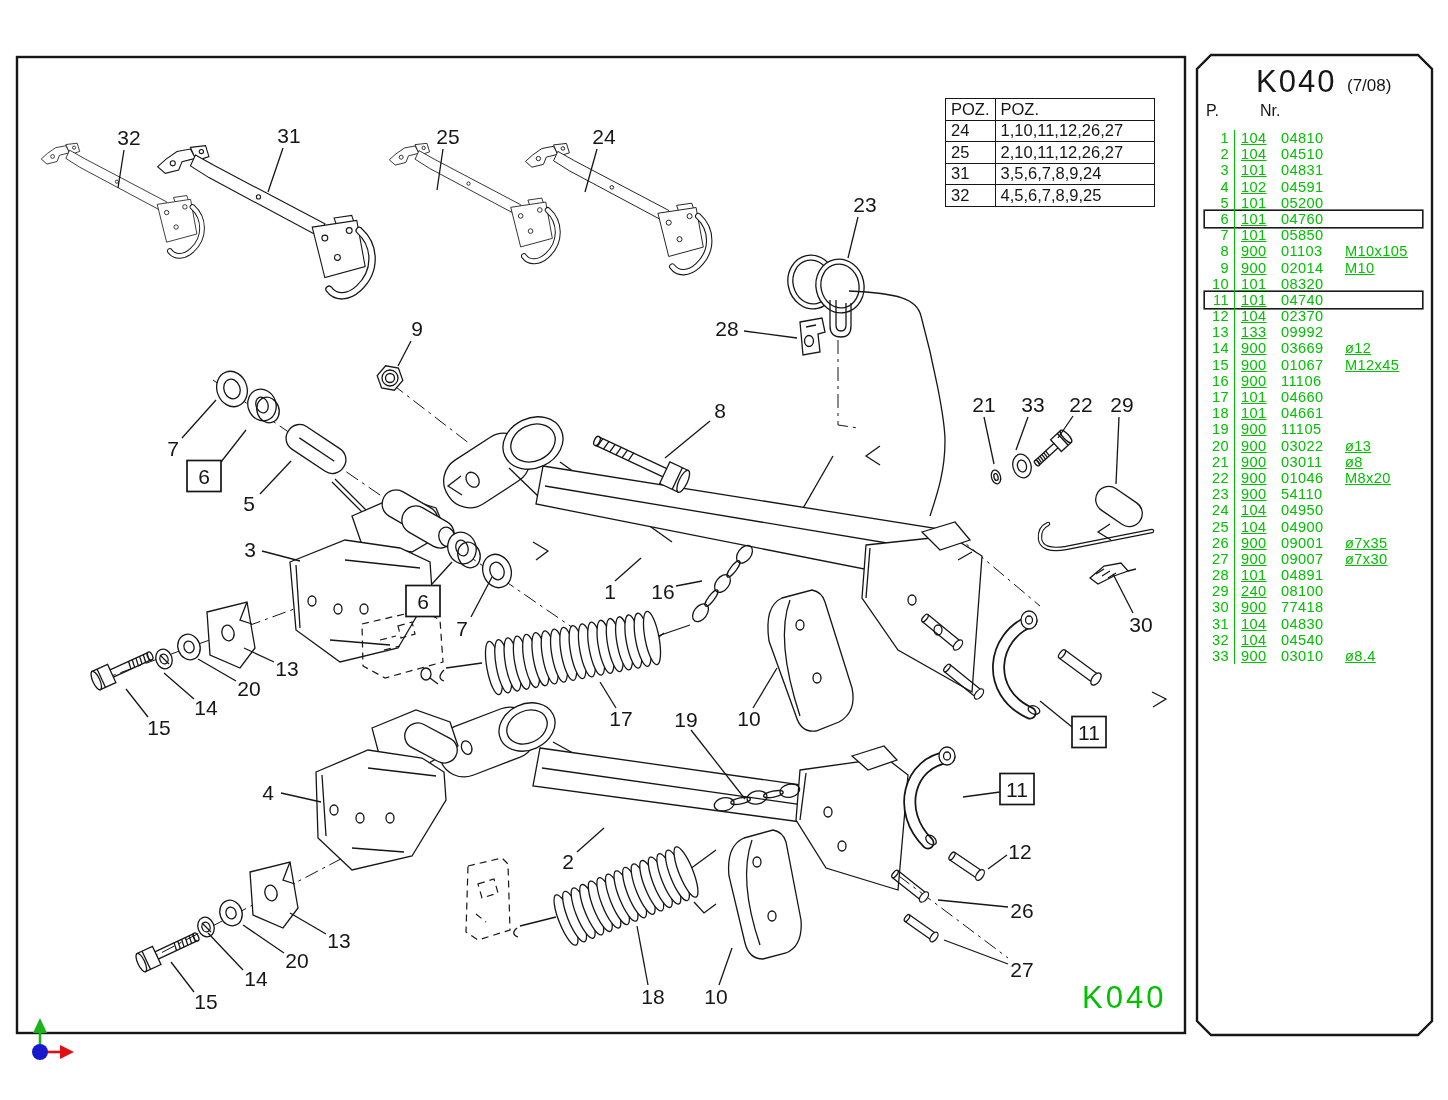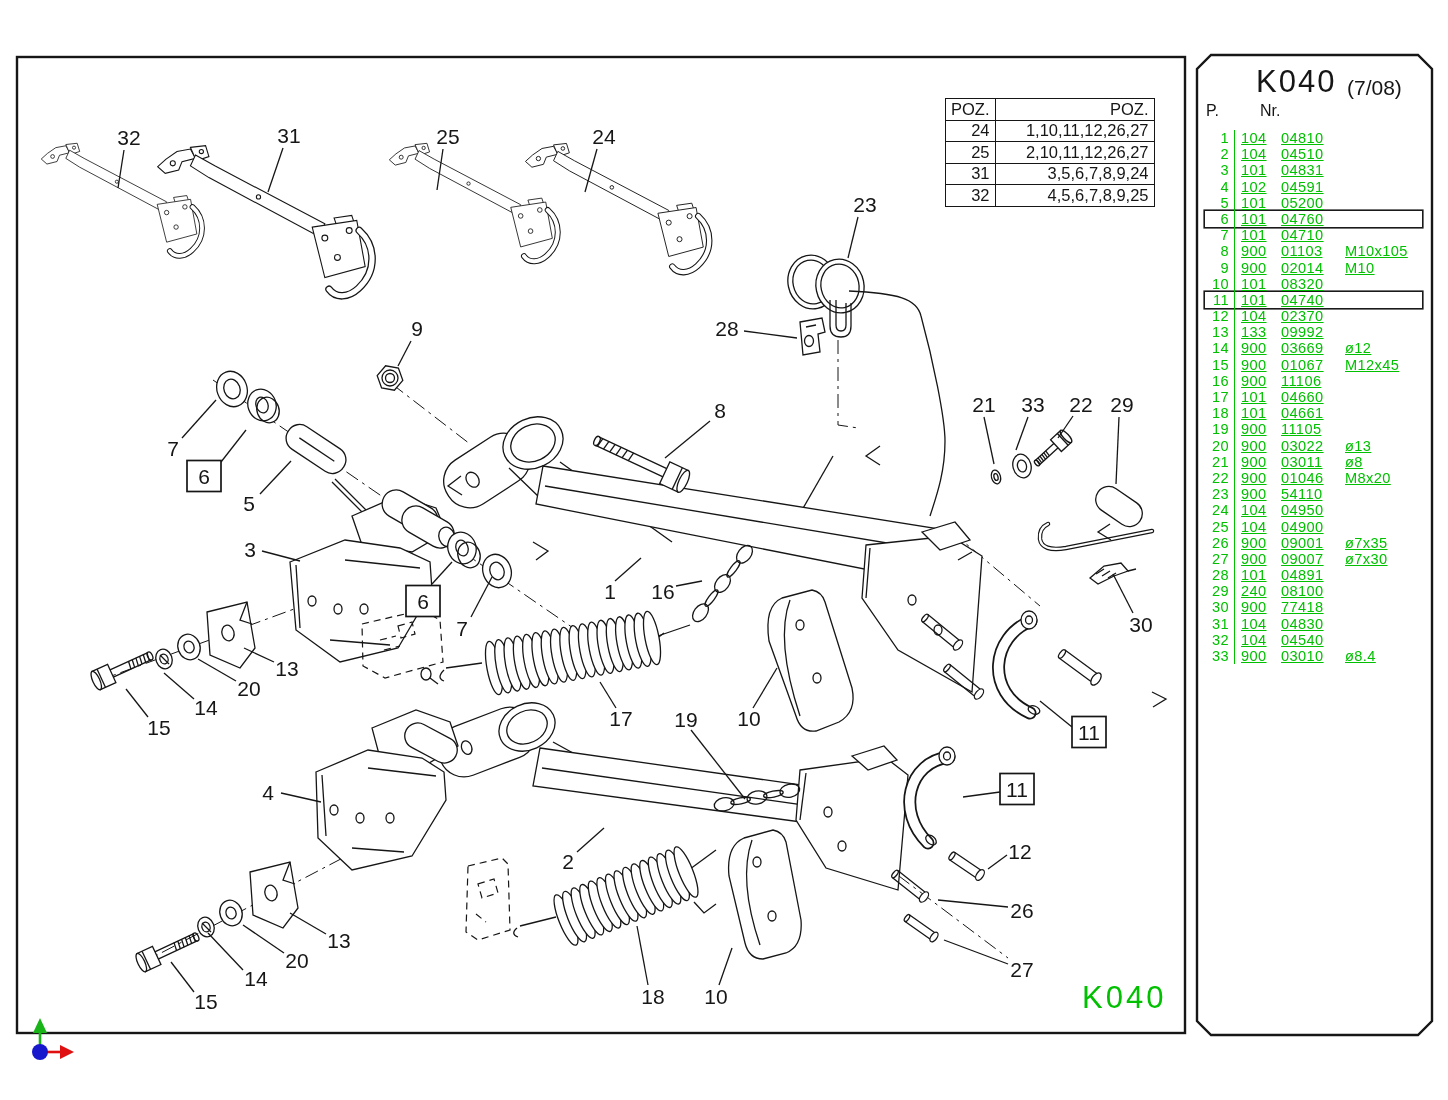--- a/index.html
+++ b/index.html
@@ -9,35 +9,35 @@
   svg .ln{fill:none;stroke:#161616;stroke-width:1.3;}
   svg .wh{fill:#ffffff;stroke:#161616;stroke-width:1.3;}
   svg .cl{fill:none;stroke:#161616;stroke-width:1;stroke-dasharray:14 5 3 5;}
   svg .dsh{fill:none;stroke:#161616;stroke-width:1.2;stroke-dasharray:7 5;}
   svg .thk{fill:none;stroke:#161616;stroke-linecap:round;}
   svg .whk{fill:none;stroke:#ffffff;stroke-linecap:round;}
   svg text.plbl{font-family:"Liberation Sans",sans-serif;font-size:21px;fill:#161616;}
 
   
   .panel-title{position:absolute;left:1256px;top:64px;font-size:31px;letter-spacing:2px;color:#161616;}
-  .panel-edition{position:absolute;left:1347px;top:76px;font-size:21px;color:#161616;}
+  .panel-edition{position:absolute;left:1347px;top:76px;font-size:17px;color:#161616;}
   .panel-colhead{position:absolute;top:102px;font-size:16px;color:#161616;}
   #colP{left:1206px;} #colNr{left:1260px;}
   #plist{position:absolute;left:1205px;top:130px;width:217px;}
   .prow{display:flex;height:16.2px;line-height:16.2px;font-size:14.6px;letter-spacing:.4px;align-items:center;}
   .prow .p{width:24px;text-align:right;padding-right:5px;border-right:1.6px solid var(--grn);}
   .prow .n1{padding-left:6px;width:40px;text-decoration:underline;}
-  .prow .n2{width:56px;text-decoration:underline;}
+  .prow .n2{width:56px;}
   .prow .sp{padding-left:8px;text-decoration:underline;}
   .prow.boxed{box-shadow:0 0 0 1.6px #1a1a1a;}
   .grn{color:var(--grn);}
   
   #pozT{position:absolute;left:945px;top:98px;border-collapse:collapse;}
   #pozT td,#pozT th{border:1.7px solid #161616;font-size:16.5px;font-weight:normal;
-      height:20.5px;padding:0 5px;text-align:right;color:#161616;}
+      height:20.5px;padding:0 5px;text-align:left;color:#161616;}
   #pozT .c1{width:36px;} #pozT .c2{width:148px;}
   
   .code-label{position:absolute;left:1082px;top:980px;font-size:31px;letter-spacing:3px;color:var(--grn);}
 </style>
 </head>
 <body>
 
 <svg id="art" width="1448" height="1100" viewBox="0 0 1448 1100">
   <defs>
     <g id="tine">
@@ -482,21 +482,21 @@
     </div>
     <div class="prow grn boxed">
       <span class="p">6</span>
       <span class="n1">101</span>
       <span class="n2">04760</span>
       <span class="sp"></span>
     </div>
     <div class="prow grn">
       <span class="p">7</span>
       <span class="n1">101</span>
-      <span class="n2">04710</span>
+      <span class="n2">05850</span>
       <span class="sp"></span>
     </div>
     <div class="prow grn">
       <span class="p">8</span>
       <span class="n1">900</span>
       <span class="n2">01103</span>
       <span class="sp">M10x105</span>
     </div>
     <div class="prow grn">
       <span class="p">9</span>

